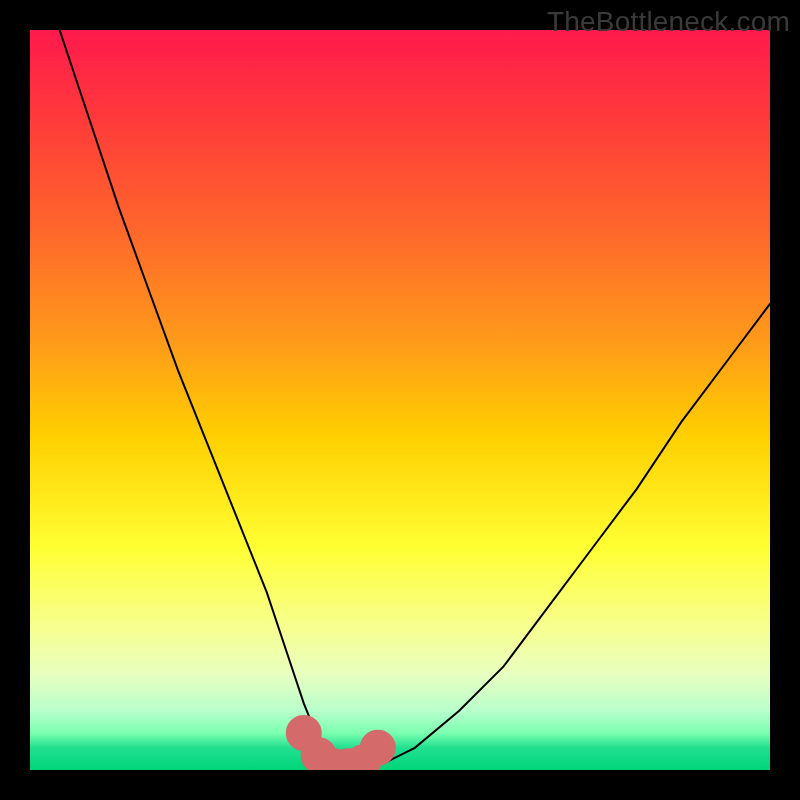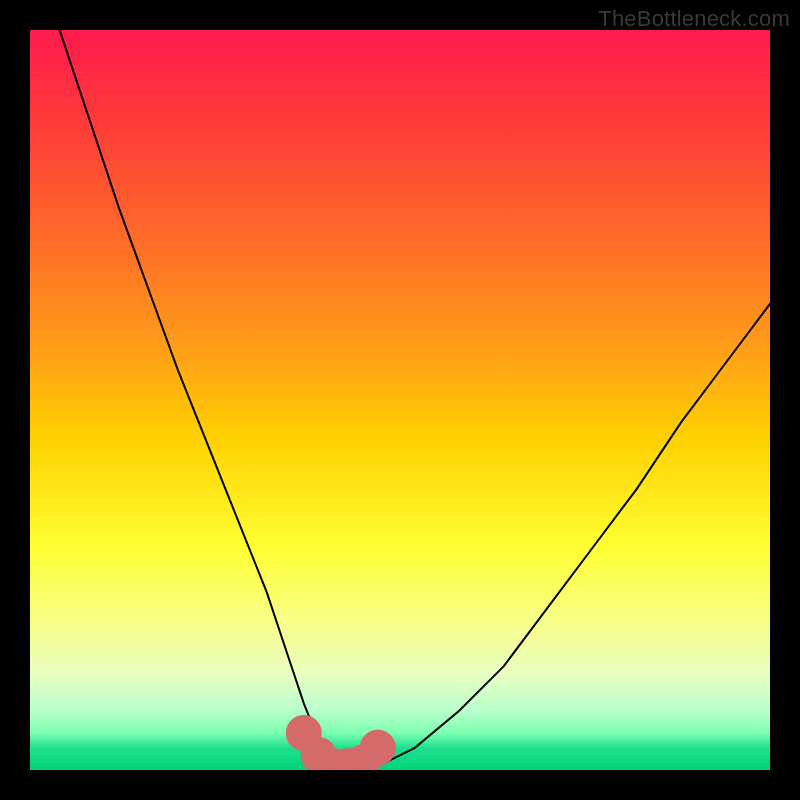--- a/index.html
+++ b/index.html
@@ -29,21 +29,21 @@
       #7cffb0 95%,
       #20e090 97%,
       #00d47a 100%
     );
   }
   .watermark {
     position: absolute;
     top: 6px;
     right: 10px;
     font-family: Arial, Helvetica, sans-serif;
-    font-size: 22px;
+    font-size: 28px;
     color: #3a3a3a;
     letter-spacing: 0.2px;
     user-select: none;
   }
   svg.curve {
     position: absolute;
     left: 0; top: 0;
     width: 100%;
     height: 100%;
   }

